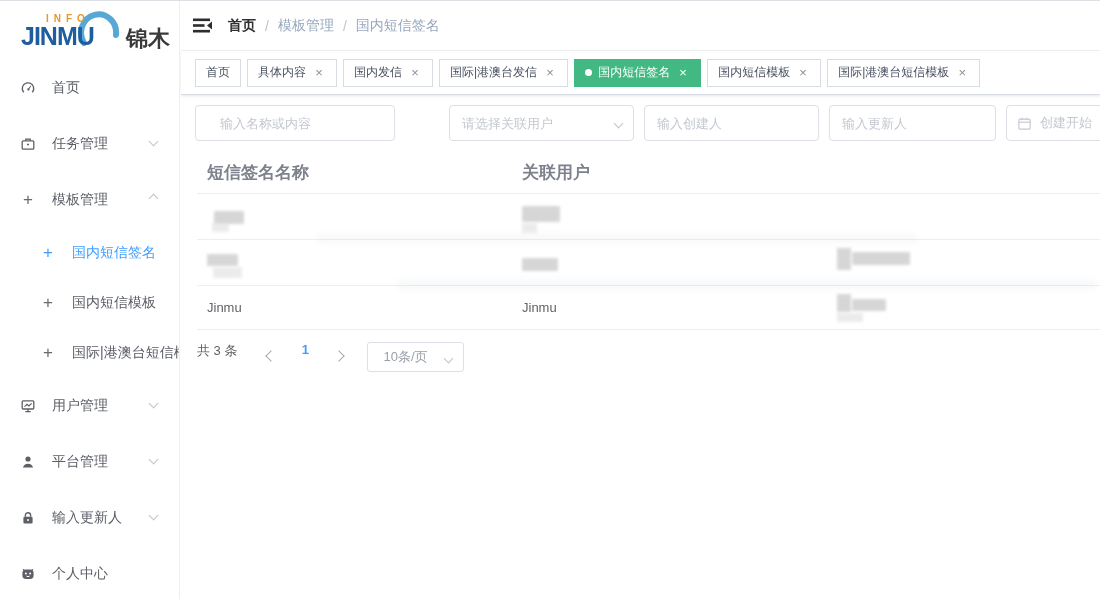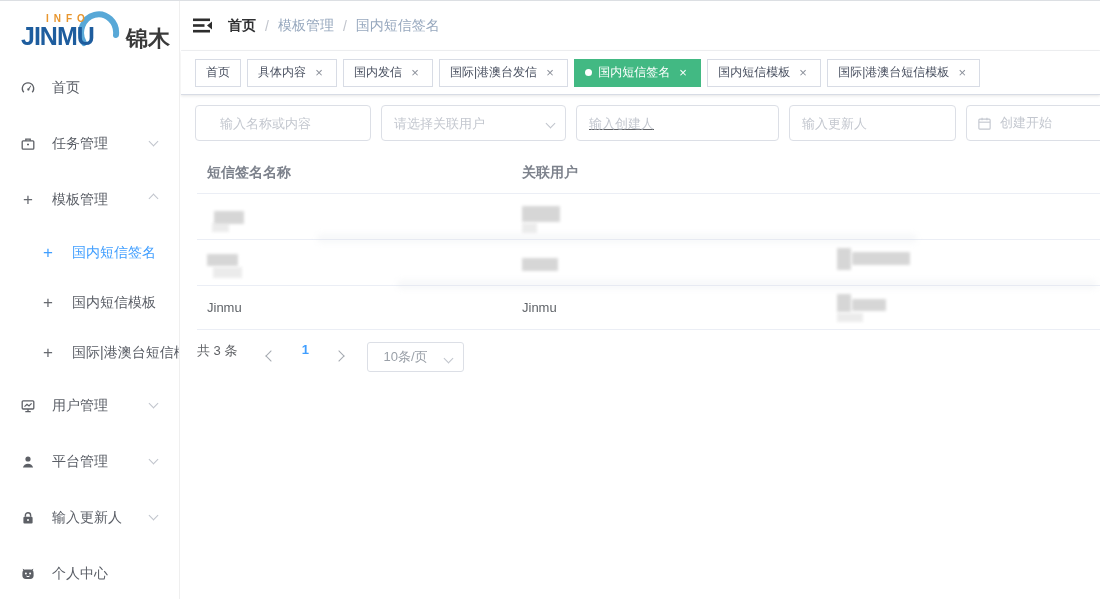--- a/index.html
+++ b/index.html
@@ -93,37 +93,37 @@
   .tag.active .tag-close { color: #fff; }
 
   
   .filters { display: flex; gap: 10px; padding: 10px 0 0 14px; align-items: center; }
   .f-input {
     height: 36px; border: 1px solid #dcdfe6; border-radius: 4px;
     font-size: 13px; color: #606266; padding: 0 12px; outline: none; flex: none;
     font-family: "Liberation Sans", "DejaVu Sans", sans-serif; background: #fff;
   }
   .f-input::placeholder { color: #c3c7cf; opacity: 1; }
-  .w1 { width: 176px; padding-left: 24px; } .w3 { width: 203px; text-decoration: underline; } .w4 { width: 167px; }
-  .select-wrap { position: relative; flex: none; }
+  .w1 { width: 200px; padding-left: 24px; } .w3 { width: 175px; } .w4 { width: 167px; }
+  .select-wrap { position: relative; flex: none; margin-left: 44px; }
   .select-wrap .f-input { padding-right: 28px; width: 185px; }
   .select-chev { position: absolute; right: 12px; top: 15px; }
   .date-field {
     width: 170px; height: 36px; border: 1px solid #dcdfe6; border-radius: 4px;
     display: flex; align-items: center; padding: 0 10px; gap: 8px; flex: none;
     color: #c3c7cf; font-size: 13px; white-space: nowrap; background: #fff;
   }
 
   
   .table { margin: 11px 0 0 16px; }
   .t-head, .t-row {
     display: grid; grid-template-columns: 315px 315px 1fr; align-items: center;
   }
   .t-head { height: 42px; border-bottom: 1px solid #ebeef5; }
-  .t-head .th { font-size: 14px; font-weight: bold; color: #7d828c; padding-left: 10px; }
+  .t-head .th { font-size: 17px; font-weight: bold; color: #7d828c; padding-left: 10px; }
   .t-row { height: 46px; border-bottom: 1px solid #ebeef5; position: relative; }
   .t-row.r3 { height: 44px; }
   .td { font-size: 13px; color: #5f6368; padding-left: 10px; position: relative; height: 100%; }
   .blob { position: absolute; background: #bcbcbc; opacity: .6; filter: blur(1.5px); border-radius: 1px; }
   .blob.lite { background: #d9d9d9; opacity: .5; }
   .smudge {
     position: absolute; background: #cdd3dc; opacity: .16; filter: blur(3px);
     height: 9px; border-radius: 4px; pointer-events: none;
   }
 

